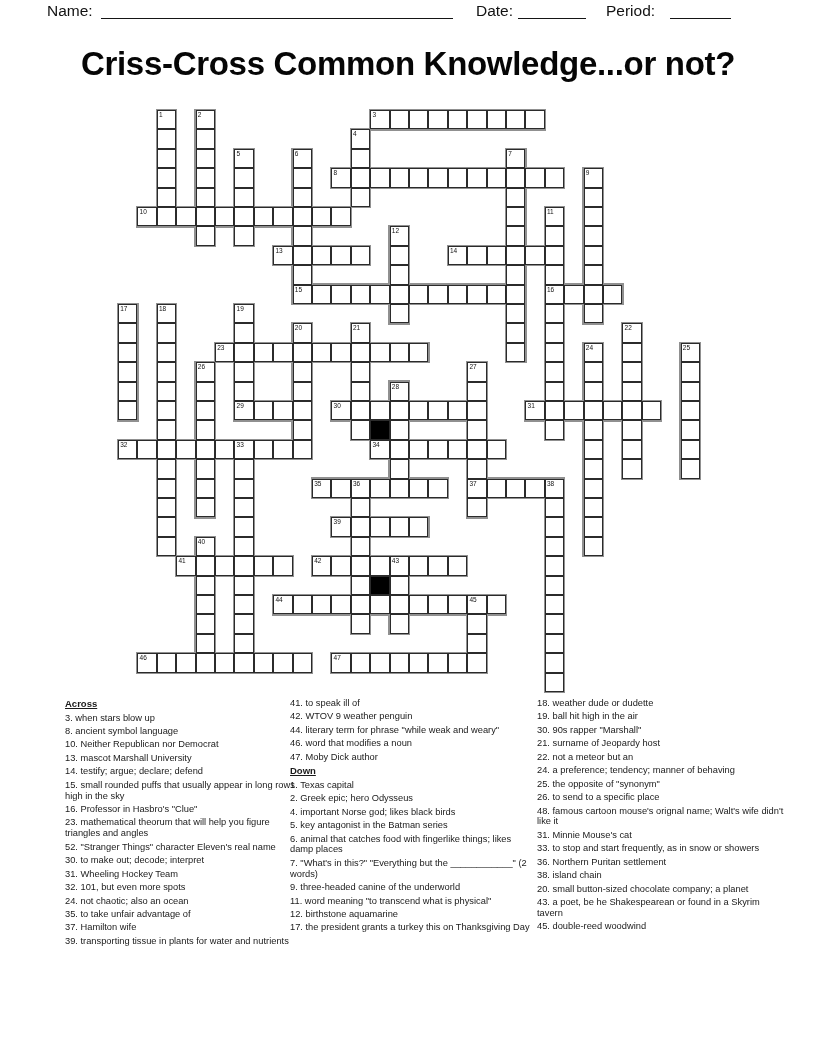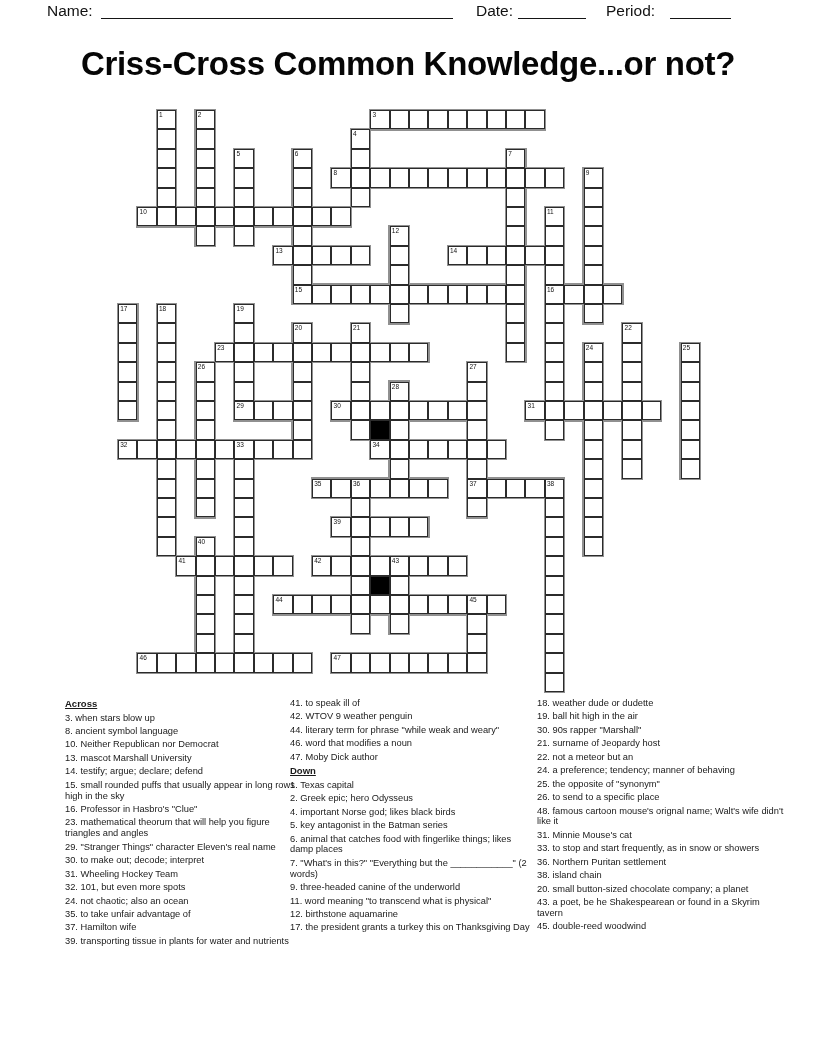--- a/index.html
+++ b/index.html
@@ -516,21 +516,21 @@
   <div class="clue-col clue-col1">
       <div class="clue-head">Across</div>
       <div class="clue"><b>3.</b> when stars blow up</div>
       <div class="clue"><b>8.</b> ancient symbol language</div>
       <div class="clue"><b>10.</b> Neither Republican nor Democrat</div>
       <div class="clue"><b>13.</b> mascot Marshall University</div>
       <div class="clue"><b>14.</b> testify; argue; declare; defend</div>
       <div class="clue"><b>15.</b> small rounded puffs that usually appear in long rows high in the sky</div>
       <div class="clue"><b>16.</b> Professor in Hasbro's "Clue"</div>
       <div class="clue"><b>23.</b> mathematical theorum that will help you figure triangles and angles</div>
-      <div class="clue"><b>29.</b> "Stranger Things" character Eleven's real name</div>
+      <div class="clue"><b>52.</b> "Stranger Things" character Eleven's real name</div>
       <div class="clue"><b>30.</b> to make out; decode; interpret</div>
       <div class="clue"><b>31.</b> Wheeling Hockey Team</div>
       <div class="clue"><b>32.</b> 101, but even more spots</div>
       <div class="clue"><b>24.</b> not chaotic; also an ocean</div>
       <div class="clue"><b>35.</b> to take unfair advantage of</div>
       <div class="clue"><b>37.</b> Hamilton wife</div>
       <div class="clue"><b>39.</b> transporting tissue in plants for water and nutrients</div>
     </div>
   <div class="clue-col clue-col2">
       <div class="clue"><b>41.</b> to speak ill of</div>

